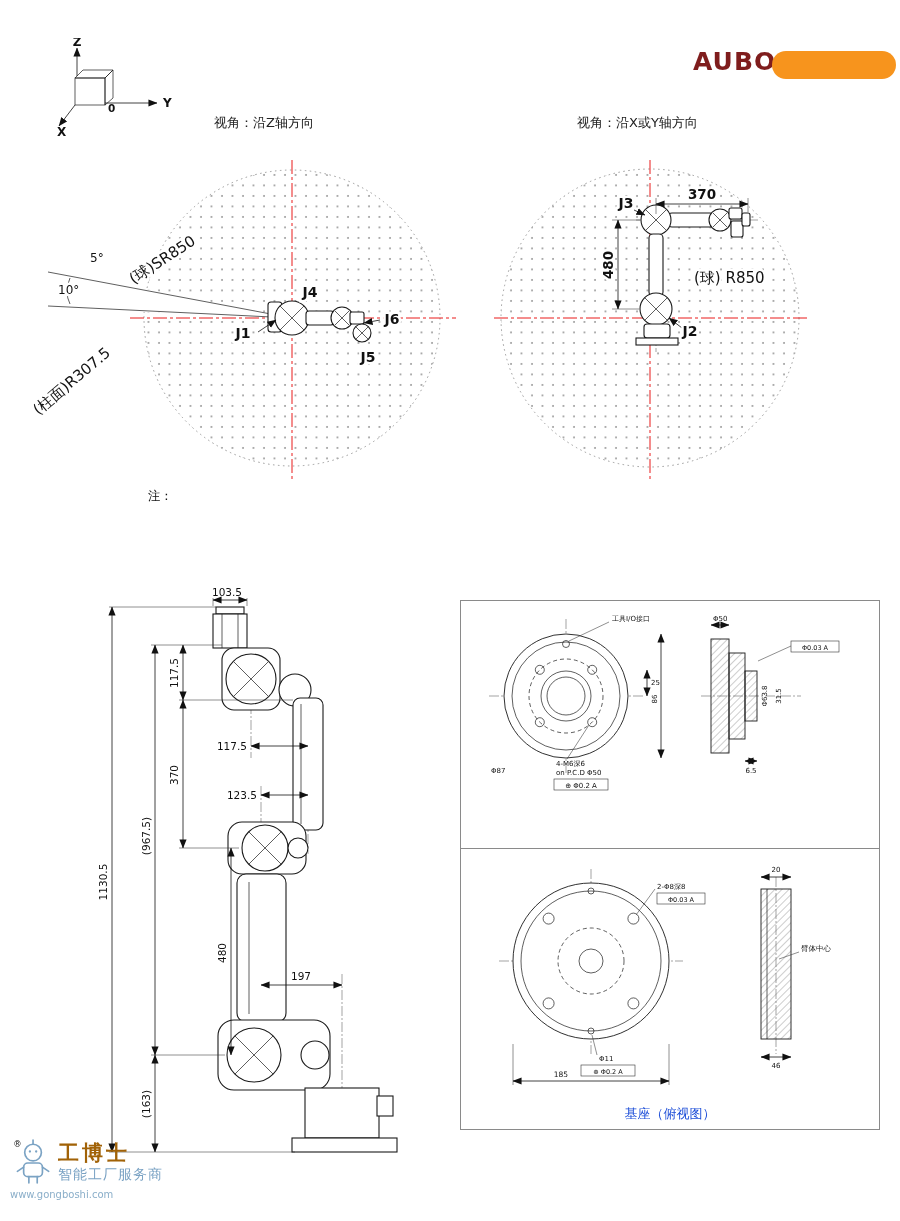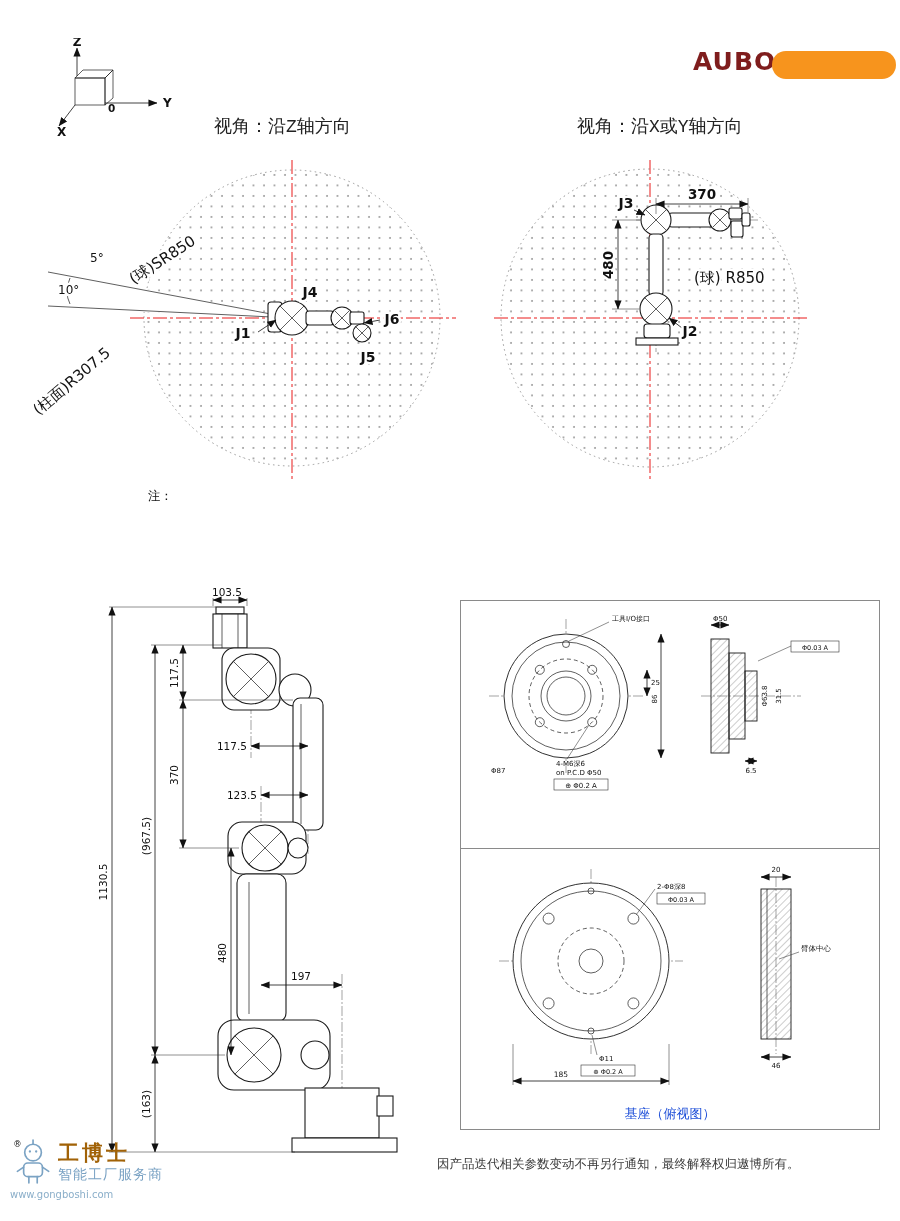--- a/index.html
+++ b/index.html
@@ -4,21 +4,21 @@
 <style>
   * { margin:0; padding:0; box-sizing:border-box; }
   html,body { width:900px; height:1221px; }
   body { background:#fff; font-family:"DejaVu Sans","Liberation Sans",sans-serif; color:#1a1a1a; }
   .page { position:relative; width:900px; height:1221px; background:#fff; overflow:hidden; }
   .abs { position:absolute; }
 
   .brand-text { position:absolute; left:693px; top:47px; font-size:25px; font-weight:bold; letter-spacing:1px; color:#7f1d1d; }
   .brand-pill { position:absolute; left:772px; top:51px; width:124px; height:28px; background:#F7941D; border-radius:14px; }
 
-  .view-title { position:absolute; font-size:18px; color:#222;font-family:Liberation Mono, monospace; }
+  .view-title { position:absolute; font-size:13px; color:#222; }
   .vt-left { left:214px; top:114px; }
   .vt-right { left:577px; top:114px; }
 
   .notes { position:absolute; left:148px; top:487px; width:740px; font-size:12.3px; line-height:1.5; color:#111; display:flex; }
   .notes-label { white-space:nowrap; }
   .notes-lines div { white-space:nowrap; }
 
   .detail-box { position:absolute; border:1px solid #8a8a8a; background:#fff; display:flex; flex-direction:column; align-items:center; }
   .flange-box { left:460px; top:600px; width:420px; height:297px; }
   .base-box   { left:460px; top:848px; width:420px; height:282px; }
@@ -313,21 +313,20 @@
       <line x1="300" y1="28" x2="330" y2="28" class="dim" marker-start="url(#arr)" marker-end="url(#arr)"></line>
       <text x="315" y="23" class="t7" text-anchor="middle">20</text>
       <line x1="338" y1="103" x2="318" y2="110" class="ext"></line>
       <text x="340" y="102" class="t75">臂体中心</text>
       <line x1="300" y1="208" x2="330" y2="208" class="dim" marker-start="url(#arr)" marker-end="url(#arr)"></line>
       <text x="315" y="219" class="t7" text-anchor="middle">46</text>
     </svg>
     <div class="detail-caption">基座（俯视图）</div>
   </div>
 
-  <div class="disclaimer">因产品迭代相关参数变动不再另行通知，最终解释权归遨博所有。</div>
 
   <div class="watermark">
     <div class="wm-row">
       <svg width="44" height="48" viewBox="0 0 36 46">
         <text x="0" y="8" style="font-size:8px" fill="#7ba3c4">®</text>
         <line x1="19" y1="5" x2="19" y2="1" class="wmstroke"></line>
         <circle cx="19" cy="13" r="8" class="wmstroke"></circle>
         <circle cx="16" cy="12" r="1.1" fill="#7ba3c4"></circle>
         <circle cx="22" cy="12" r="1.1" fill="#7ba3c4"></circle>
         <rect x="10" y="23" width="18" height="13" rx="4" class="wmstroke"></rect>

